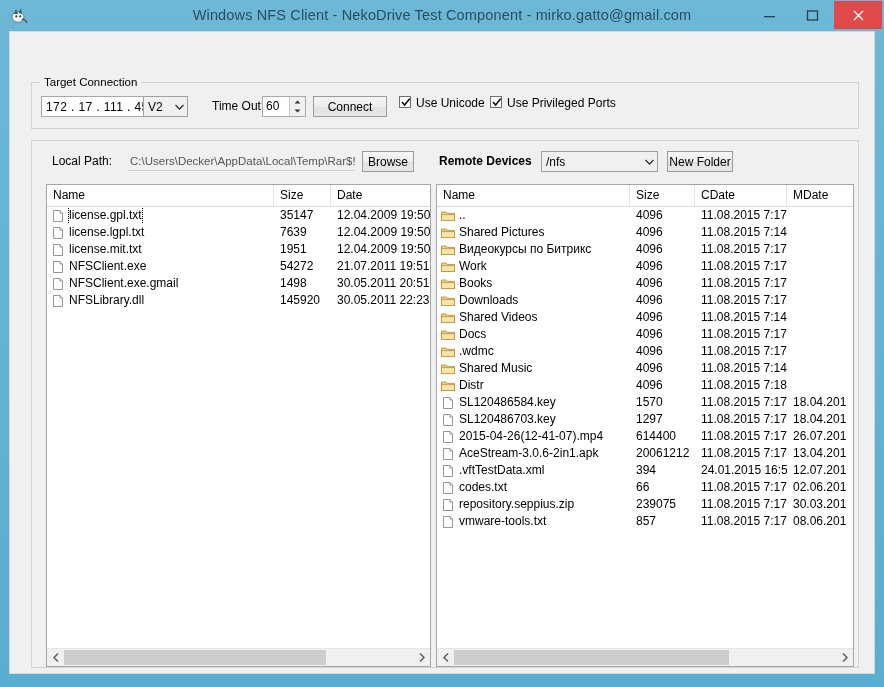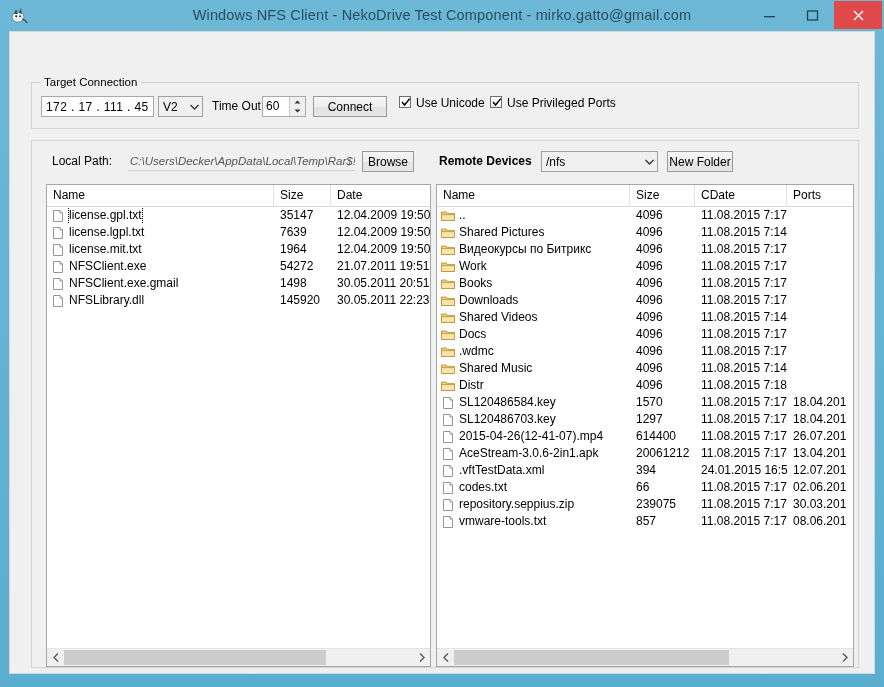--- a/index.html
+++ b/index.html
@@ -136,21 +136,21 @@
     overflow: hidden;
     white-space: nowrap;
   }
   .combo .cb-arrow {
     width: 16px;
     display: flex;
     align-items: center;
     justify-content: center;
   }
   #version-combo {
-    left: 148px; top: 64px;
+    left: 133px; top: 64px;
     width: 45px; height: 21px;
   }
   .static-label {
     position: absolute;
     font-size: 12px;
     color: #000;
     line-height: 21px;
   }
   #timeout-label { left: 202px; top: 64px; }
   .spin {
@@ -236,21 +236,20 @@
     background: #f0f0f0;
     border: none;
     border-bottom: 1px solid #cfcfcf;
     box-sizing: border-box;
     font-size: 11.5px;
     color: #555;
     line-height: 19px;
     padding-left: 2px;
     overflow: hidden;
     white-space: nowrap;
-    font-style: italic;
   }
   #remotedev-label {
     position: absolute;
     left: 429px; top: 122px;
     font-weight: bold;
     font-size: 12px;
   }
   #remote-combo {
     left: 531px; top: 119px;
     width: 117px; height: 21px;
@@ -490,21 +489,21 @@
             <div class="cell" style="width:99px">12.04.2009 19:50:14</div>
           </div>
           <div class="lv-row">
             <div class="cell cell-name" style="width:227px">
               <svg class="ico" width="14" height="14" viewBox="0 0 14 14">
                 <path d="M2.5 1.5 L9 1.5 L11.5 4 L11.5 12.5 L2.5 12.5 Z" fill="#ffffff" stroke="#8a8a8a" stroke-width="0.9"></path>
                 <path d="M9 1.5 L9 4 L11.5 4" fill="#e8e8e8" stroke="#8a8a8a" stroke-width="0.9"></path>
               </svg>
               <span class="txt">license.mit.txt</span>
             </div>
-            <div class="cell" style="width:57px">1964</div>
+            <div class="cell" style="width:57px">1951</div>
             <div class="cell" style="width:99px">12.04.2009 19:50:14</div>
           </div>
           <div class="lv-row">
             <div class="cell cell-name" style="width:227px">
               <svg class="ico" width="14" height="14" viewBox="0 0 14 14">
                 <path d="M2.5 1.5 L9 1.5 L11.5 4 L11.5 12.5 L2.5 12.5 Z" fill="#ffffff" stroke="#8a8a8a" stroke-width="0.9"></path>
                 <path d="M9 1.5 L9 4 L11.5 4" fill="#e8e8e8" stroke="#8a8a8a" stroke-width="0.9"></path>
               </svg>
               <span class="txt">NFSClient.exe</span>
             </div>
@@ -549,21 +548,21 @@
             </svg>
         </div>
       </div>
     </div>
 
     <div class="listview" id="remote-list">
       <div class="lv-header">
         <div class="col" style="width:193px">Name</div>
         <div class="col" style="width:65px">Size</div>
         <div class="col" style="width:92px">CDate</div>
-        <div class="col" style="width:66px; border-right:none">Ports</div>
+        <div class="col" style="width:66px; border-right:none">MDate</div>
       </div>
       <div class="lv-body" id="remote-body">
           <div class="lv-row">
             <div class="cell cell-name" style="width:193px">
               <svg class="ico" width="14" height="14" viewBox="0 0 14 14">
                 <path d="M0.5 3 L5 3 L6.2 4.4 L13.5 4.4 L13.5 11.5 L0.5 11.5 Z" fill="#f2cf7a" stroke="#b08b2e" stroke-width="0.8"></path>
                 <path d="M0.5 5.6 L13.5 5.6 L13.5 11.5 L0.5 11.5 Z" fill="#fbe4a6" stroke="#b08b2e" stroke-width="0.7"></path>
               </svg>
               <span class="txt">..</span>
             </div>

